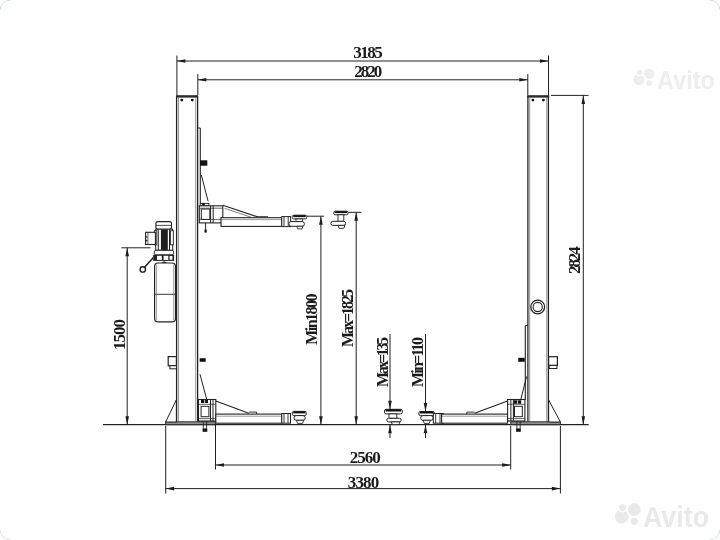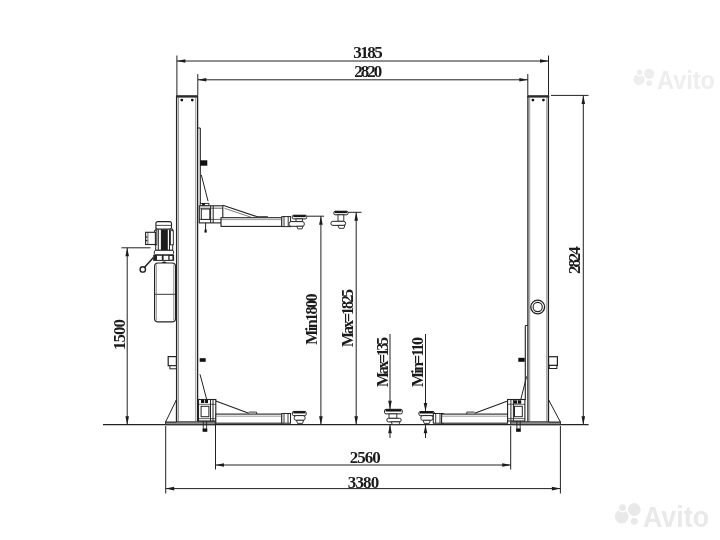--- a/index.html
+++ b/index.html
@@ -1,16 +1,16 @@
 <!DOCTYPE html>
 <html><head>
 <meta charset="utf-8">
 <style>
   html,body{margin:0;padding:0;background:#ffffff;}
-  .wrap{width:720px;height:540px;position:relative;overflow:hidden;background:#15803d;}
+  .wrap{width:720px;height:540px;position:relative;overflow:hidden;background:#15803d;border-radius:11px;}
   
   .dimg text{font-family:"Liberation Serif", serif;font-weight:bold;fill:#1c1c1c;}
 </style>
 </head>
 <body>
 <div class="wrap">
 <svg width="720" height="540" viewBox="0 0 720 540">
 <rect width="720" height="540" fill="#ffffff"></rect>
 
 <g fill="#eeeeee" stroke="#ffffff" stroke-width="1.2">

